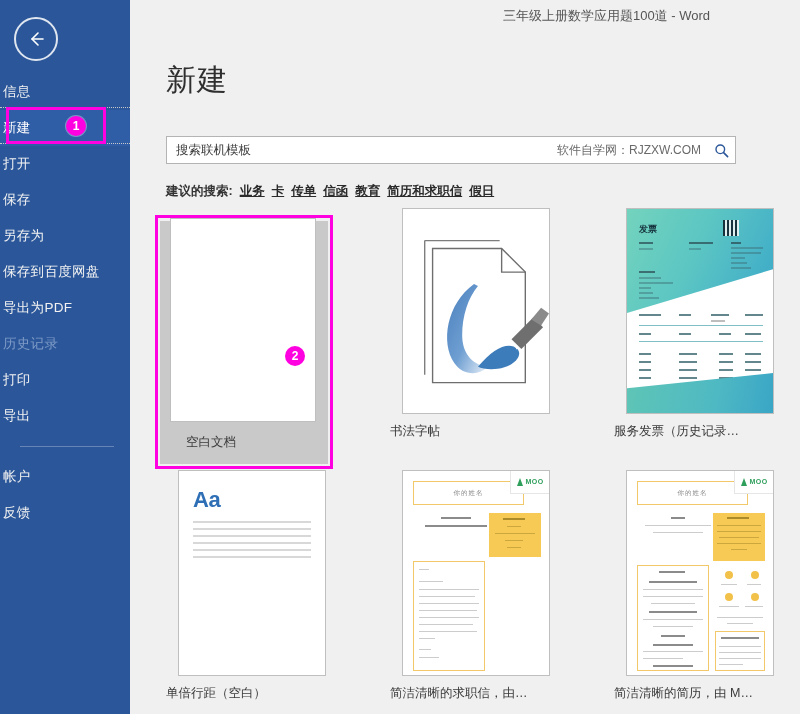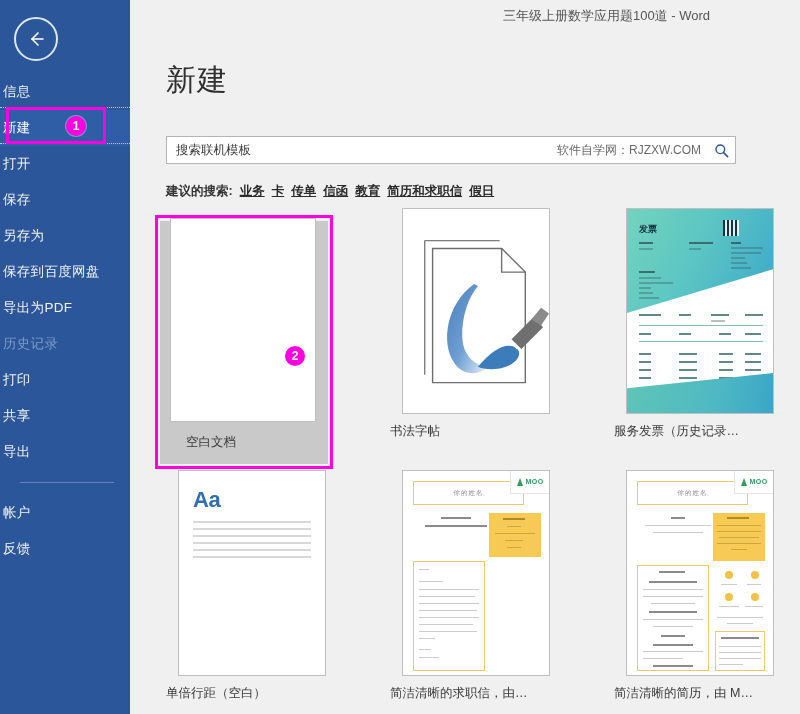--- a/index.html
+++ b/index.html
@@ -266,23 +266,20 @@
           <span>保存到百度网盘</span>
         </div>
       <div class="nav-item">
           <span>导出为PDF</span>
         </div>
       <div class="nav-item disabled">
           <span>历史记录</span>
         </div>
       <div class="nav-item">
           <span>打印</span>
-        </div>
-      <div class="nav-item">
-          <span>共享</span>
         </div>
       <div class="nav-item">
           <span>导出</span>
         </div>
 
       <div class="nav-divider"></div>
 
       <div class="nav-item">
           <span>帐户</span>
         </div>

